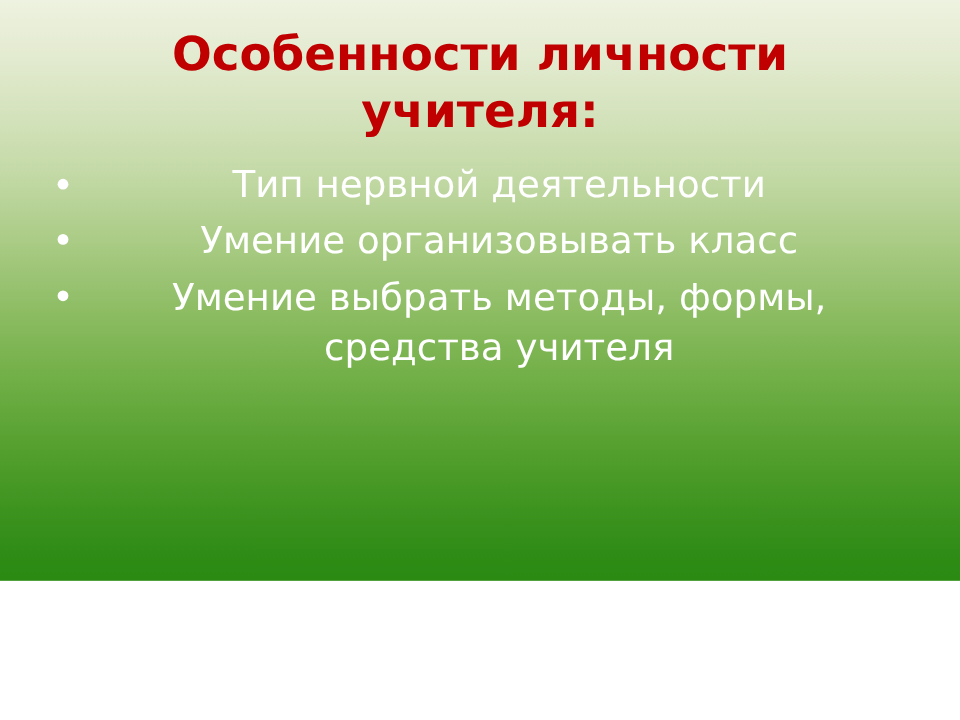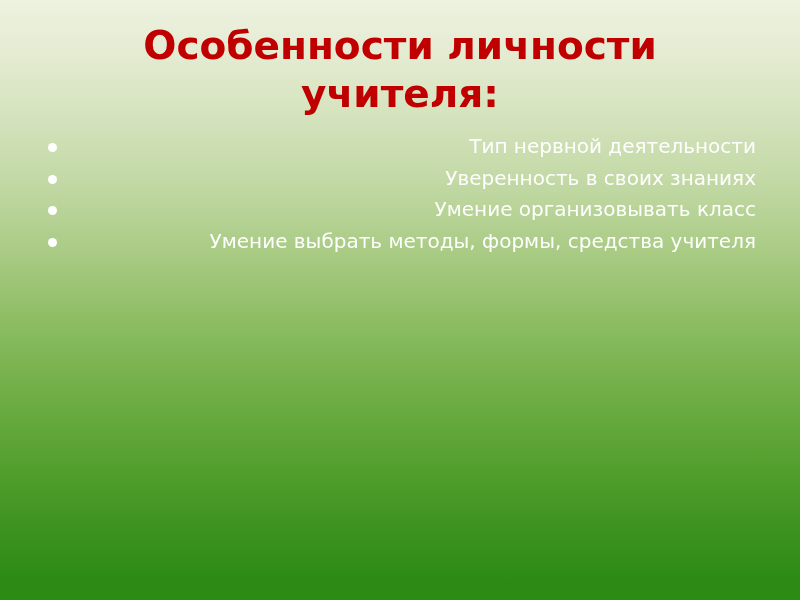--- a/index.html
+++ b/index.html
@@ -9,21 +9,21 @@
   }
   body {
     width: 800px;
     height: 600px;
     overflow: hidden;
     font-family: "DejaVu Sans", sans-serif;
   }
   .slide {
     position: relative;
     width: 800px;
-    height: 600px;
+    height: 484px;
     box-sizing: border-box;
     background: linear-gradient(to bottom,
         #eef2e0 0%,
         #e5ecd3 8%,
         #d7e4c0 18%,
         #c3d9a6 30%,
         #a9cb84 42%,
         #8cbc62 54%,
         #6fae45 66%,
         #55a02f 77%,
@@ -44,25 +44,25 @@
   }
   .bullet-list {
     list-style: none;
     margin: 16px 0 0 0;
     padding: 0 44px 0 36px;
   }
   .bullet-list li {
     position: relative;
     display: block;
     color: #ffffff;
-    font-size: 20px;
+    font-size: 31px;
     line-height: 1.38;
     padding-left: 40px;
     margin-bottom: 4px;
-    text-align: right;
+    text-align: center;
     font-weight: normal;
   }
   .bullet-list li .dot {
     position: absolute;
     left: 12px;
     top: 0.5em;
     width: 9px;
     height: 9px;
     border-radius: 50%;
     background: #ffffff;
@@ -78,24 +78,20 @@
 
   <h1 class="slide-title">Особенности личности учителя:</h1>
 
   <ul class="bullet-list">
     <li>
       <span class="dot"></span>
       <span class="bullet-text">Тип нервной деятельности</span>
     </li>
     <li>
       <span class="dot"></span>
-      <span class="bullet-text">Уверенность в своих знаниях</span>
-    </li>
-    <li>
-      <span class="dot"></span>
       <span class="bullet-text">Умение организовывать класс</span>
     </li>
     <li>
       <span class="dot"></span>
       <span class="bullet-text">Умение выбрать методы, формы, средства учителя</span>
     </li>
   </ul>
 
 </div>
 

